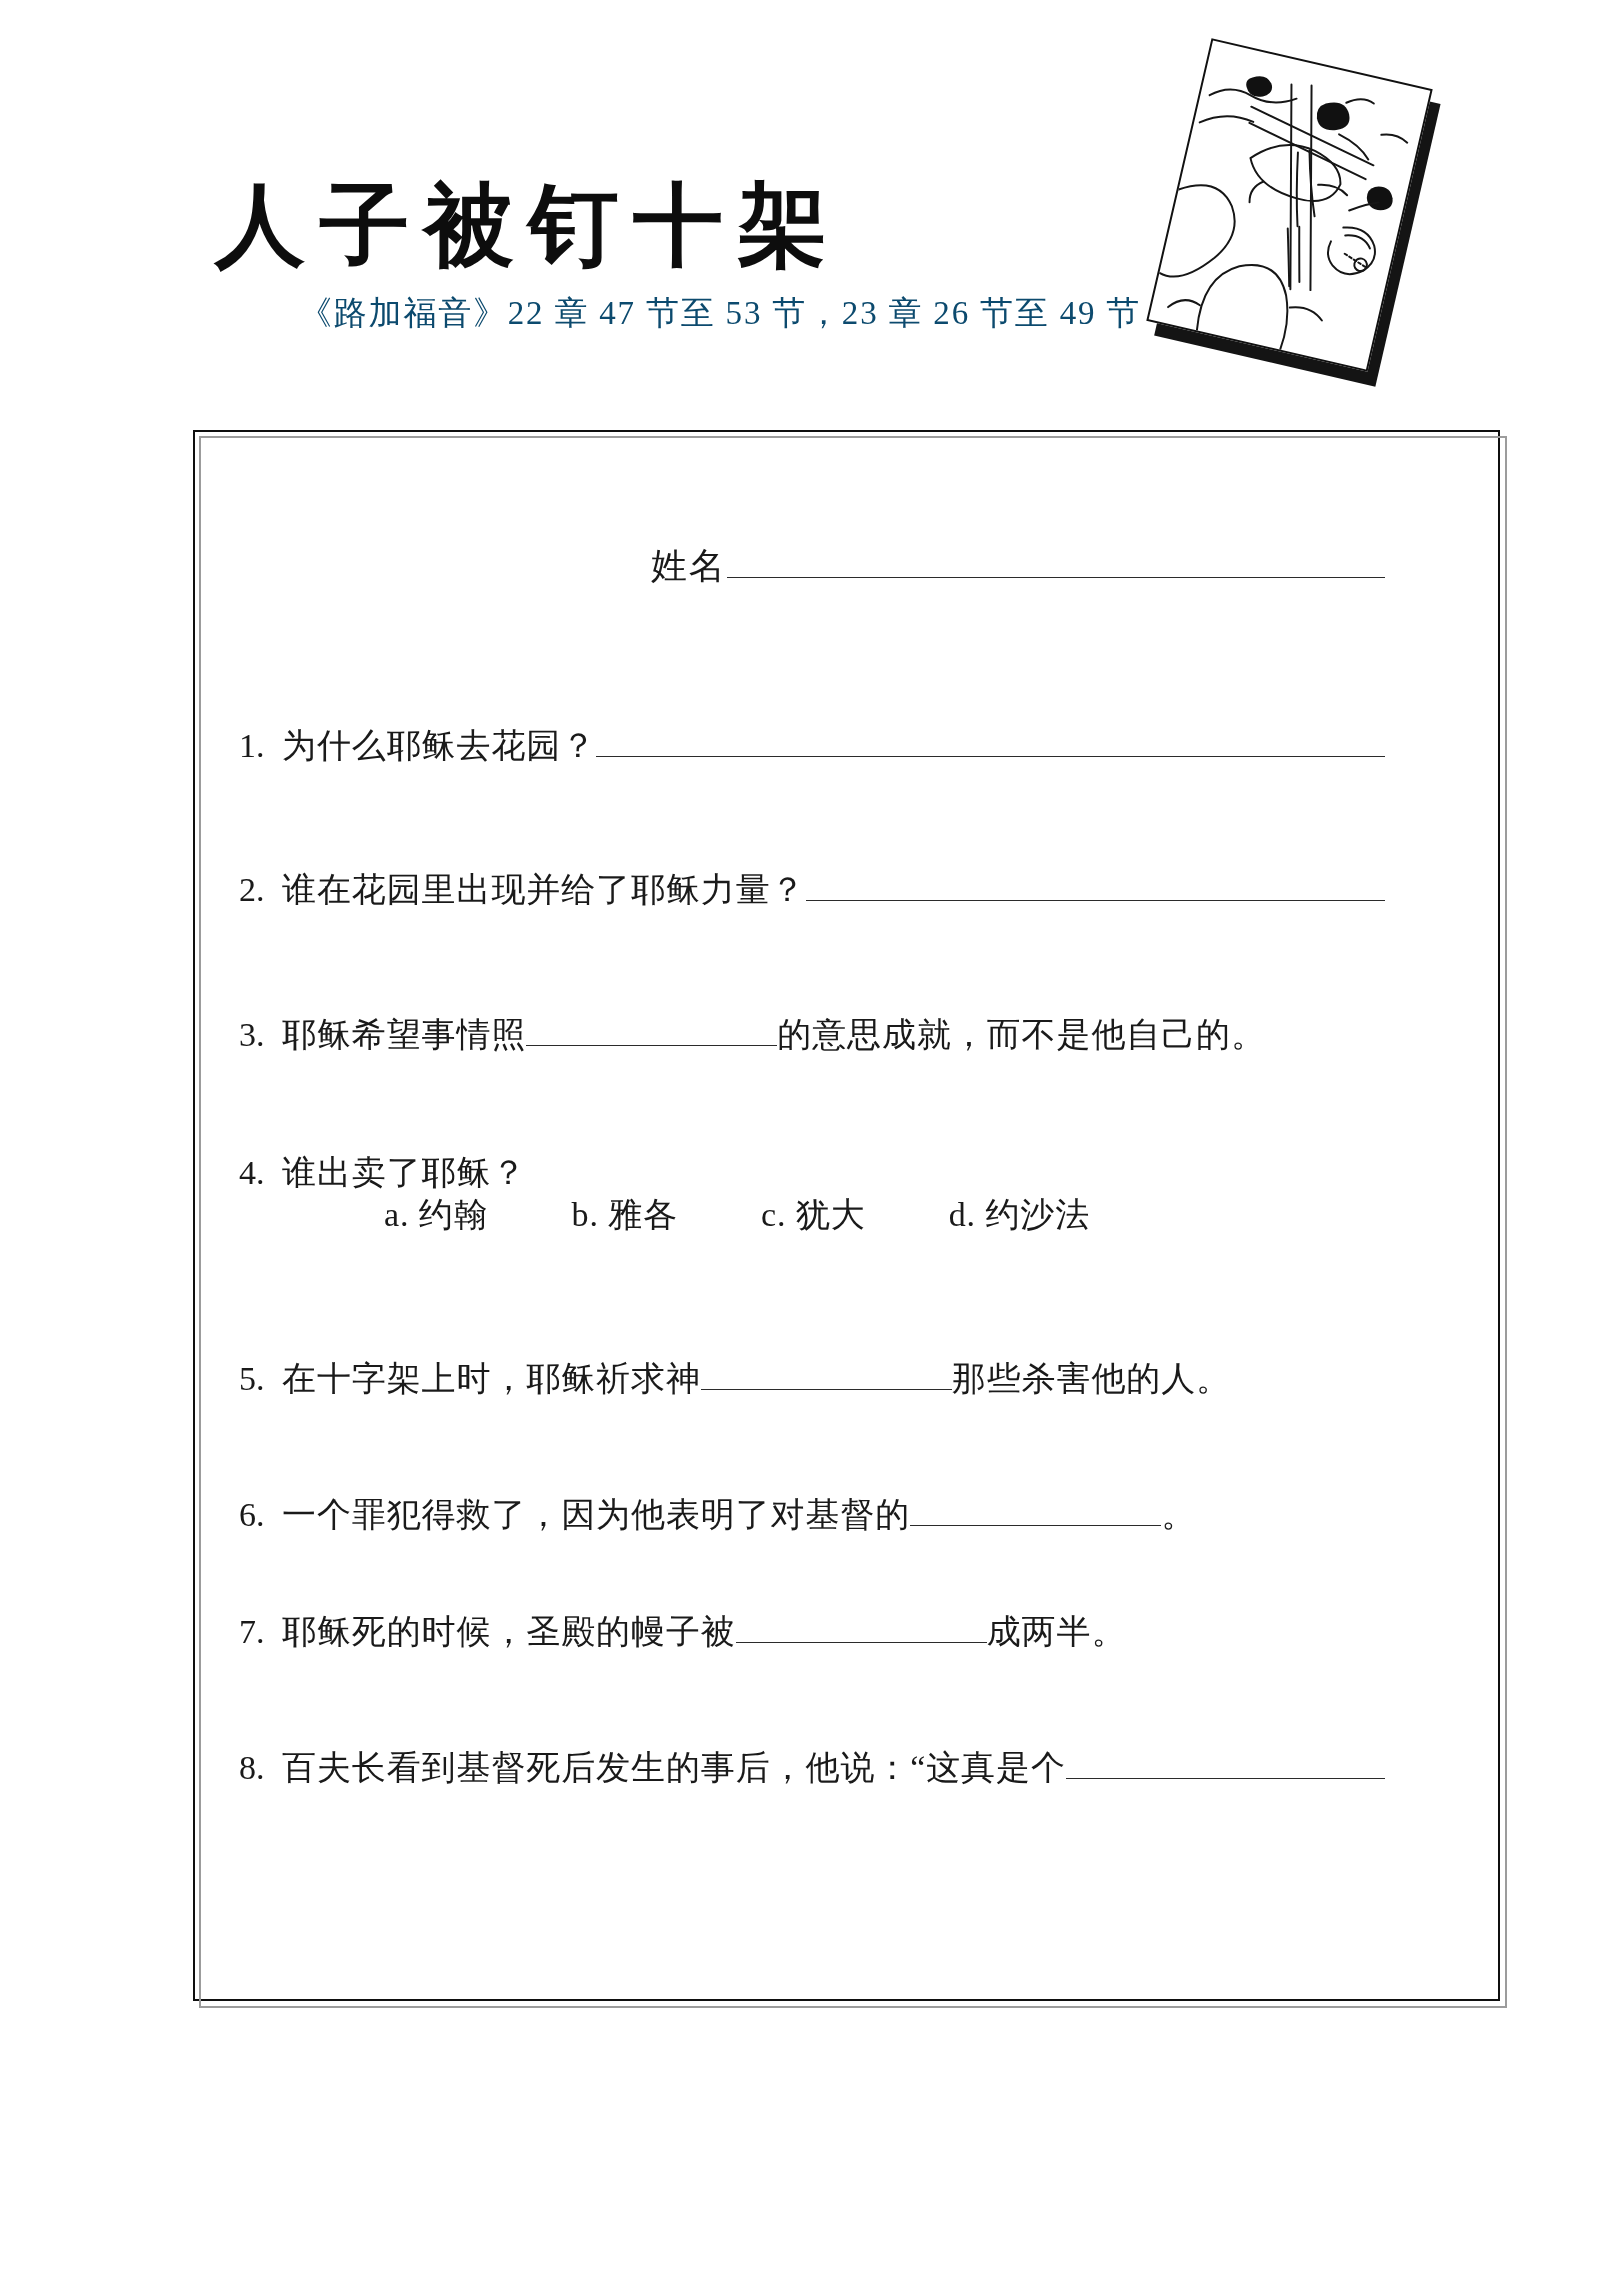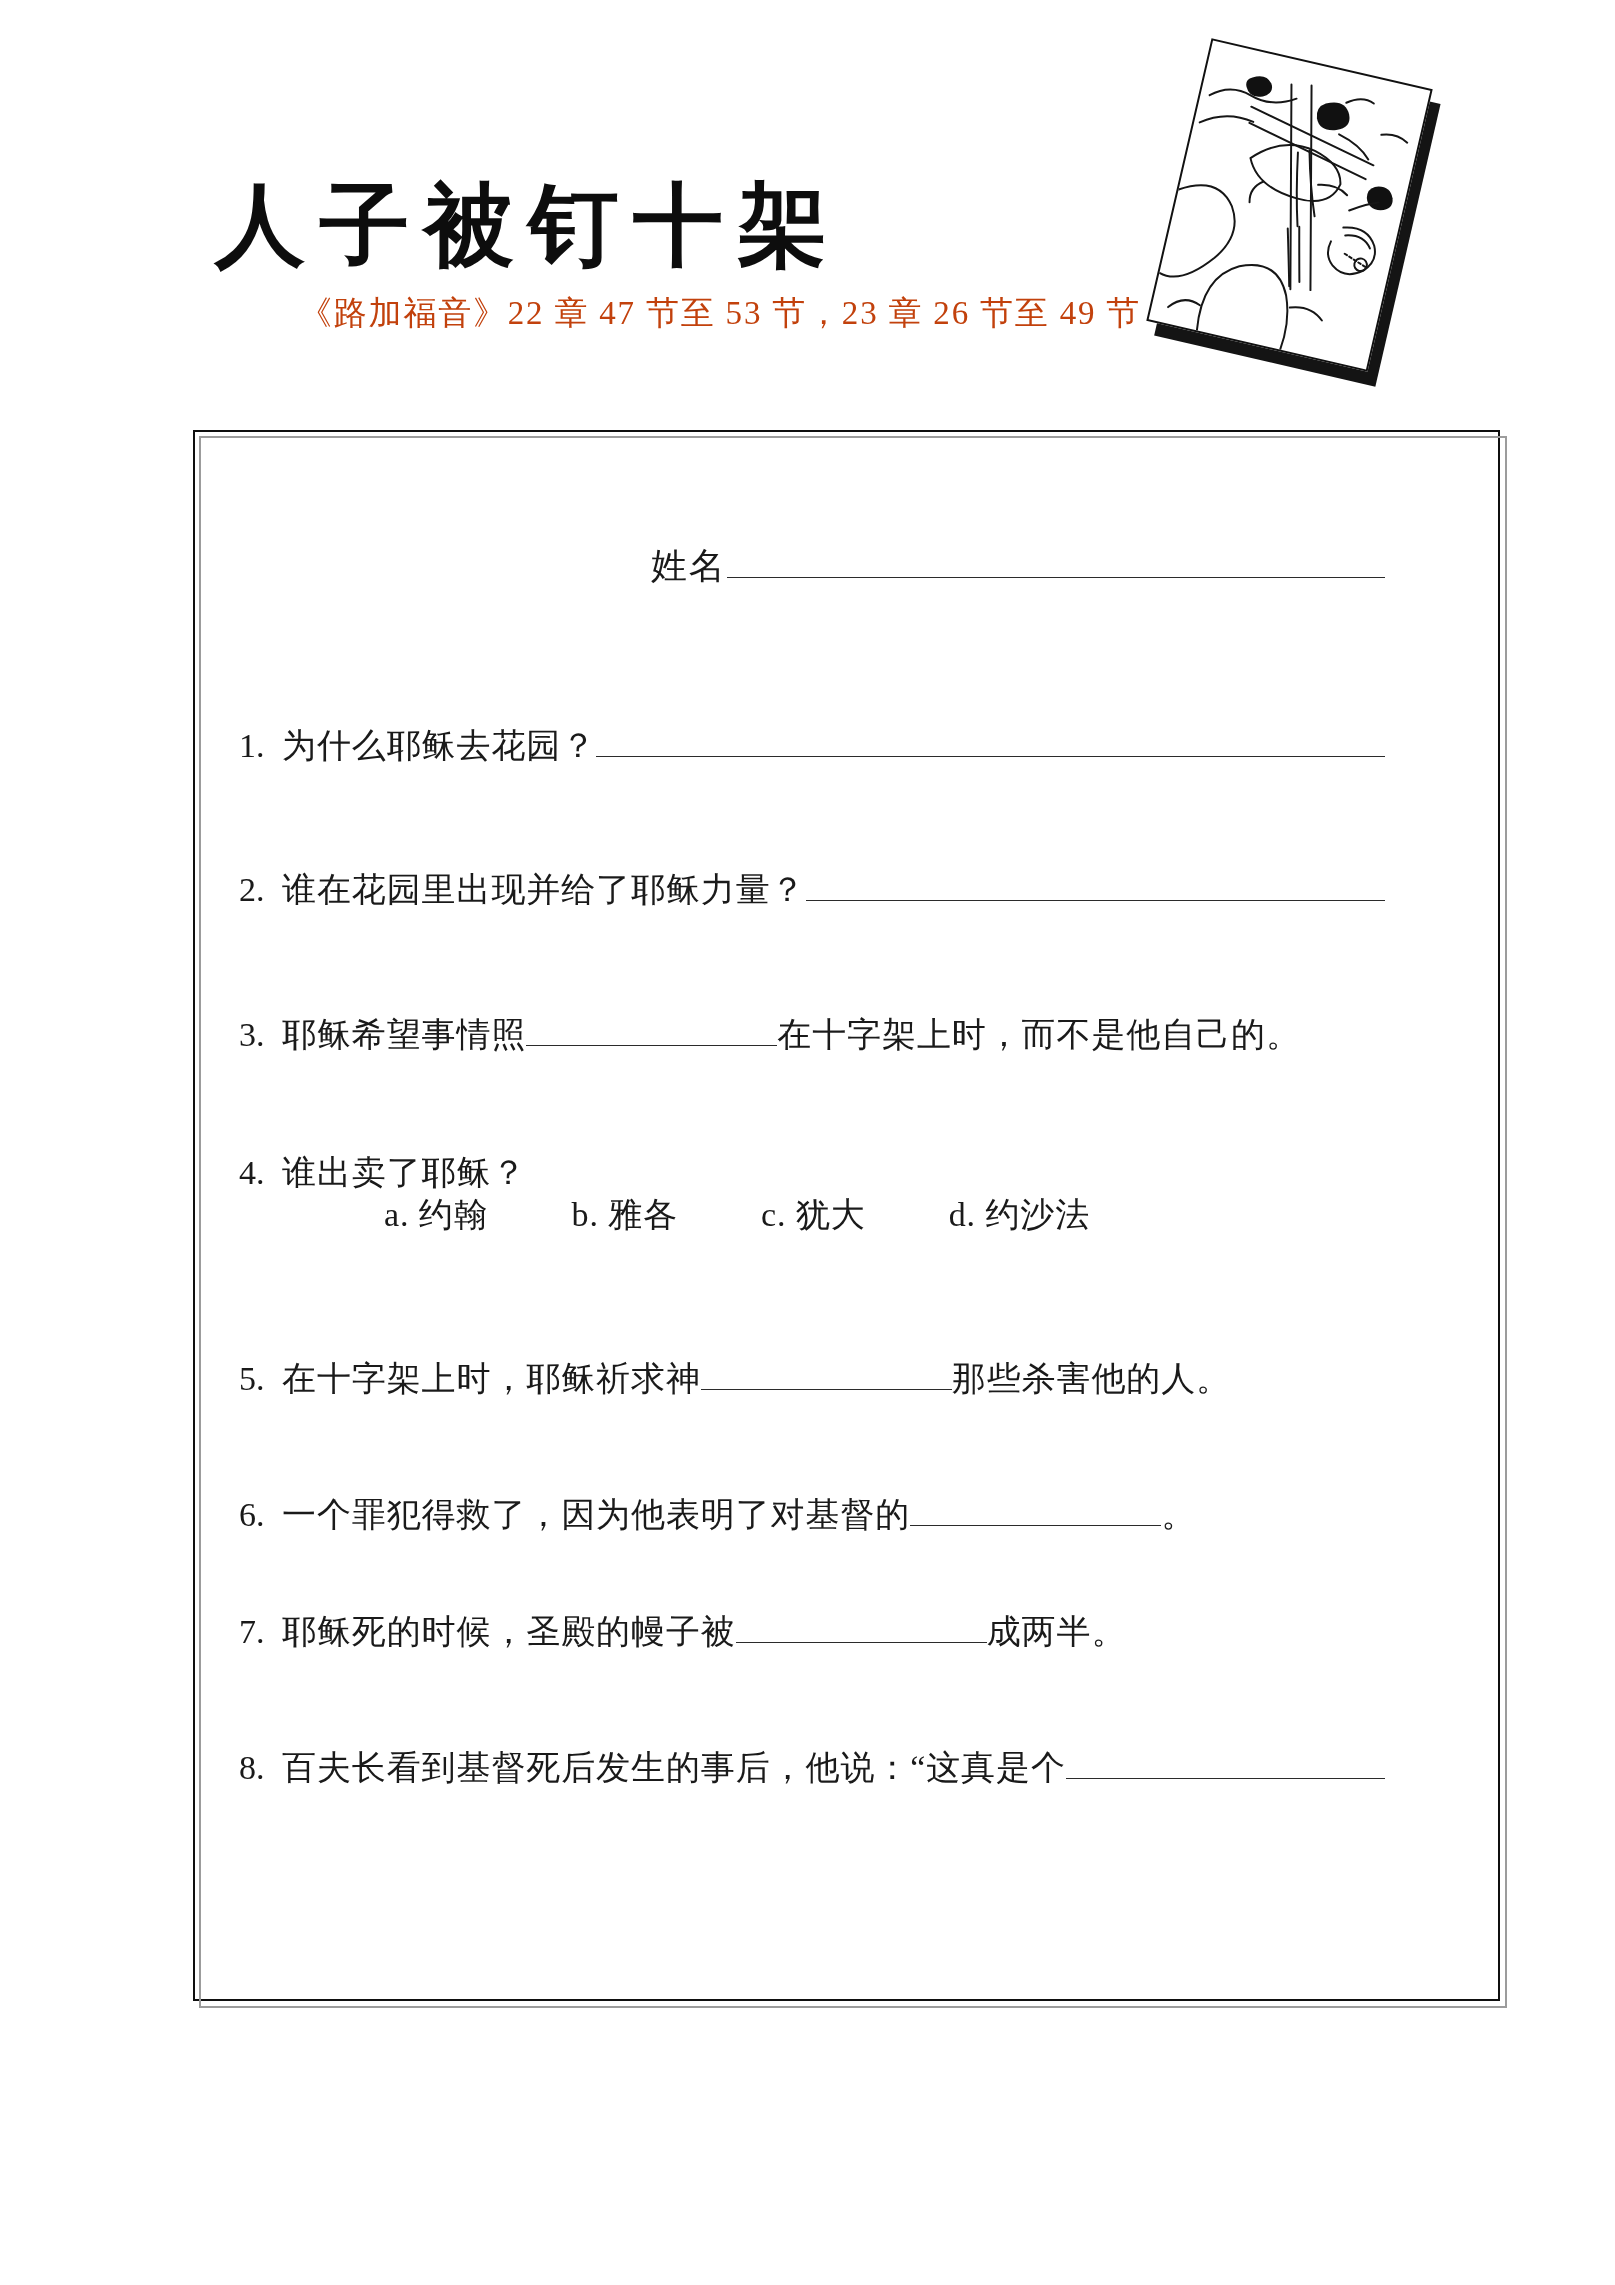--- a/index.html
+++ b/index.html
@@ -15,21 +15,21 @@
   
   .title{
     position:absolute;left:215px;top:116px;
     font-size:90px;font-weight:bold;
     letter-spacing:14.5px;line-height:1.1;
     color:#0d0d0d;
   }
   .subtitle{
     position:absolute;left:299px;top:291px;
     font-size:33px;letter-spacing:1.8px;
-    color:#c2410c;white-space:nowrap;
+    color:#0c4a6e;white-space:nowrap;
   }
 
   
   .illu{
     position:absolute;left:1176px;top:60px;
     width:223px;height:286px;
     background:#ffffff;
     border:2.7px solid #111;
     transform:rotate(13deg);
     transform-origin:50% 50%;
@@ -144,21 +144,21 @@
       </div>
       <div class="qrow q2">
         <span class="qnum">2.</span>
         <span class="qtext">谁在花园里出现并给了耶稣力量？</span>
         <span class="blank fill"></span>
       </div>
       <div class="qrow q3">
         <span class="qnum">3.</span>
         <span class="qtext">耶稣希望事情照</span>
         <span class="blank md"></span>
-        <span class="qtext">在十字架上时，而不是他自己的。</span>
+        <span class="qtext">的意思成就，而不是他自己的。</span>
       </div>
       <div class="qrow q4">
         <span class="qnum">4.</span>
         <span class="qtext">谁出卖了耶稣？</span>
       </div>
       <div class="qrow q4o">
         <span class="opt">a.  约翰</span>
         <span class="opt">b. 雅各</span>
         <span class="opt">c. 犹大</span>
         <span class="opt">d. 约沙法</span>

